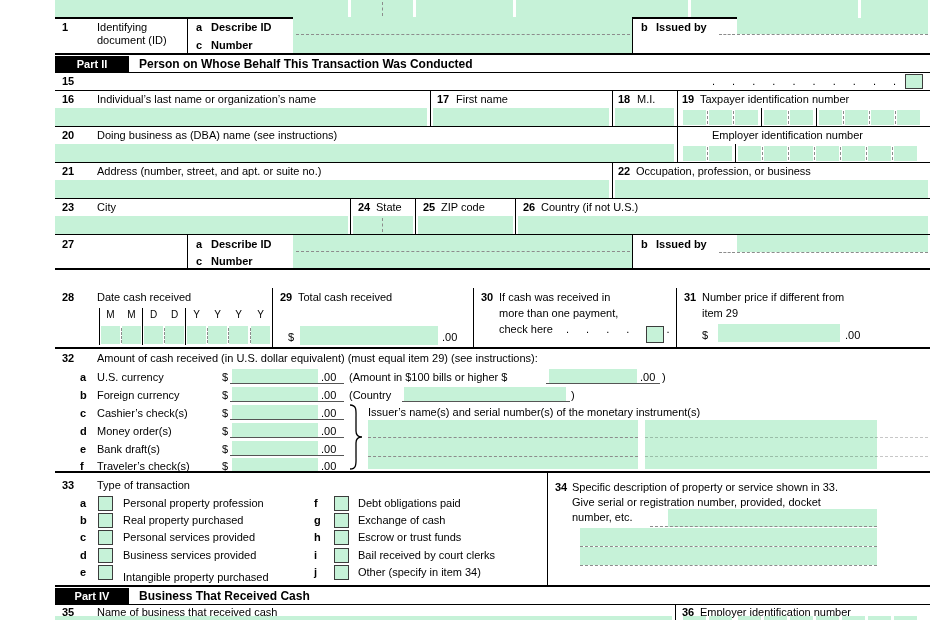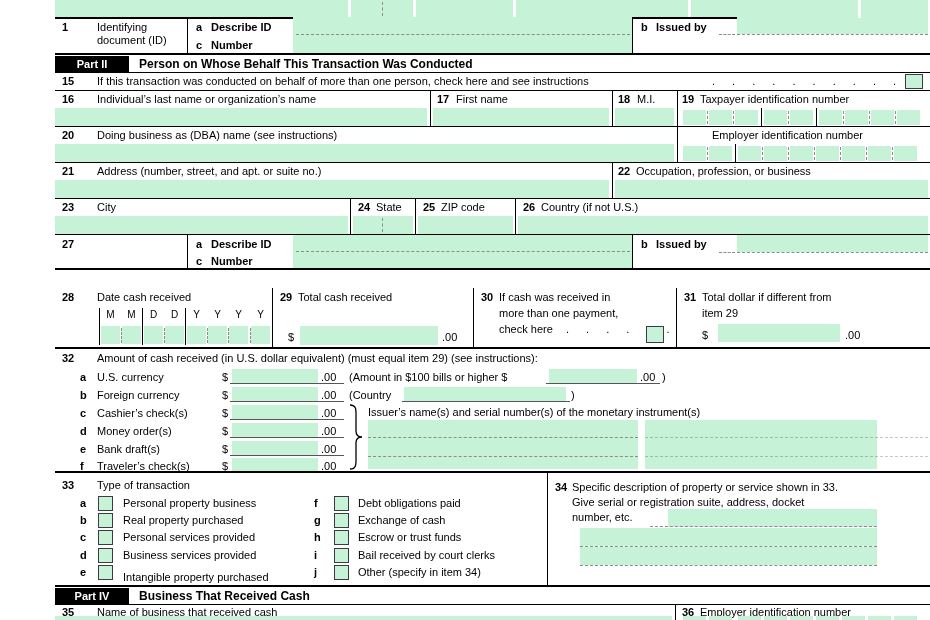--- a/index.html
+++ b/index.html
@@ -54,21 +54,20 @@
   <div class="dh" style="left:719px;top:34px;width:16px"></div>
   <div class="dh" style="left:737px;top:34px;width:191px"></div>
   <div class="hl2" style="left:55px;top:53px;width:875px"></div>
 
   <div class="bar" style="top:56px">
     <span class="tag">Part II</span>
     <span class="bt">Person on Whose Behalf This Transaction Was Conducted</span>
   </div>
 
   <span class="t b" style="left:62px;top:75px">15</span>
-  <span class="t" style="left:97px;top:75px">If this transaction was conducted on behalf of more than one person, check here and see instructions</span>
   <span class="t dots" style="left:712px;top:75px">. . . . . . . . . . .</span>
   <div class="cb" style="left:905px;top:74px;width:16px;height:13px"></div>
   <div class="hl" style="left:55px;top:90px;width:875px"></div>
 
   <span class="t b" style="left:62px;top:93px">16</span>
   <span class="t" style="left:97px;top:93px">Individual’s last name or organization’s name</span>
   <span class="t b" style="left:437px;top:93px">17</span>
   <span class="t" style="left:456px;top:93px">First name</span>
   <span class="t b" style="left:618px;top:93px">18</span>
   <span class="t" style="left:637px;top:93px">M.I.</span>
@@ -204,21 +203,21 @@
   <span class="t" style="left:442px;top:331px">.00</span>
   <div class="vl" style="left:473px;top:288px;height:59px"></div>
   <span class="t b" style="left:481px;top:291px">30</span>
   <span class="t" style="left:499px;top:291px">If cash was received in</span>
   <span class="t" style="left:499px;top:307px">more than one payment,</span>
   <span class="t" style="left:499px;top:323px">check here</span>
   <span class="t dots" style="left:566px;top:323px">. . . . . .</span>
   <div class="cb" style="left:646px;top:326px;width:16px;height:15px"></div>
   <div class="vl" style="left:676px;top:288px;height:59px"></div>
   <span class="t b" style="left:684px;top:291px">31</span>
-  <span class="t" style="left:702px;top:291px">Total dollar if different from</span>
+  <span class="t" style="left:702px;top:291px">Number price if different from</span>
   <span class="t" style="left:702px;top:307px">item 29</span>
   <span class="t" style="left:702px;top:329px">$</span>
   <div class="g" style="left:718px;top:324px;width:122px;height:18px"></div>
   <span class="t" style="left:845px;top:329px">.00</span>
   <div class="hl2" style="left:55px;top:347px;width:875px"></div>
 
   <span class="t b" style="left:62px;top:352px">32</span>
   <span class="t" style="left:97px;top:352px">Amount of cash received (in U.S. dollar equivalent) (must equal item 29) (see instructions):</span>
 
   <span class="t b" style="left:80px;top:371px">a</span>
@@ -283,21 +282,21 @@
   <div class="dh" style="left:368px;top:456px;width:270px"></div>
   <div class="dhl" style="left:645px;top:437px;width:283px"></div>
   <div class="dhl" style="left:645px;top:456px;width:283px"></div>
   <div class="hl2" style="left:55px;top:471px;width:875px"></div>
 
   <span class="t b" style="left:62px;top:479px">33</span>
   <span class="t" style="left:97px;top:479px">Type of transaction</span>
 
   <span class="t b" style="left:80px;top:497px">a</span>
   <div class="cb" style="left:98px;top:496px;width:13px;height:13px"></div>
-  <span class="t" style="left:123px;top:497px">Personal property business</span>
+  <span class="t" style="left:123px;top:497px">Personal property profession</span>
   <span class="t b" style="left:80px;top:514px">b</span>
   <div class="cb" style="left:98px;top:513px;width:13px;height:13px"></div>
   <span class="t" style="left:123px;top:514px">Real property purchased</span>
   <span class="t b" style="left:80px;top:531px">c</span>
   <div class="cb" style="left:98px;top:530px;width:13px;height:13px"></div>
   <span class="t" style="left:123px;top:531px">Personal services provided</span>
   <span class="t b" style="left:80px;top:549px">d</span>
   <div class="cb" style="left:98px;top:548px;width:13px;height:13px"></div>
   <span class="t" style="left:123px;top:549px">Business services provided</span>
   <span class="t b" style="left:80px;top:566px">e</span>
@@ -316,21 +315,21 @@
   <span class="t b" style="left:314px;top:549px">i</span>
   <div class="cb" style="left:334px;top:548px;width:13px;height:13px"></div>
   <span class="t" style="left:358px;top:549px">Bail received by court clerks</span>
   <span class="t b" style="left:314px;top:566px">j</span>
   <div class="cb" style="left:334px;top:565px;width:13px;height:13px"></div>
   <span class="t" style="left:358px;top:566px">Other (specify in item 34)</span>
 
   <div class="vl" style="left:547px;top:472px;height:113px"></div>
   <span class="t b" style="left:555px;top:481px">34</span>
   <span class="t" style="left:572px;top:481px">Specific description of property or service shown in 33.</span>
-  <span class="t" style="left:572px;top:496px">Give serial or registration suite, address, docket</span>
+  <span class="t" style="left:572px;top:496px">Give serial or registration number, provided, docket</span>
   <span class="t" style="left:572px;top:511px">number, etc.</span>
   <div class="g" style="left:668px;top:509px;width:209px;height:18px"></div>
   <div class="dh" style="left:650px;top:526px;width:227px"></div>
   <div class="g" style="left:580px;top:528px;width:297px;height:18px"></div>
   <div class="dh" style="left:580px;top:546px;width:297px"></div>
   <div class="g" style="left:580px;top:547px;width:297px;height:18px"></div>
   <div class="dh" style="left:580px;top:565px;width:297px"></div>
   <div class="hl2" style="left:55px;top:585px;width:875px"></div>
 
   <div class="bar" style="top:588px">

